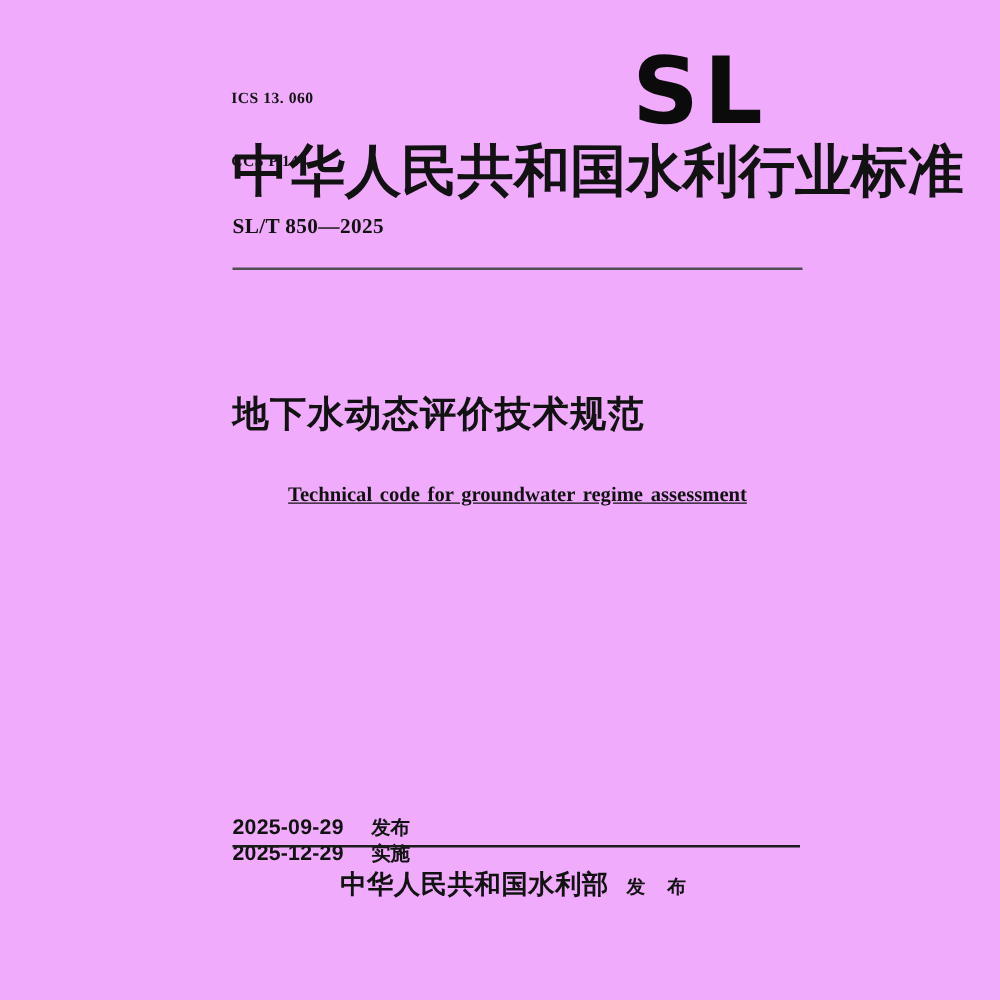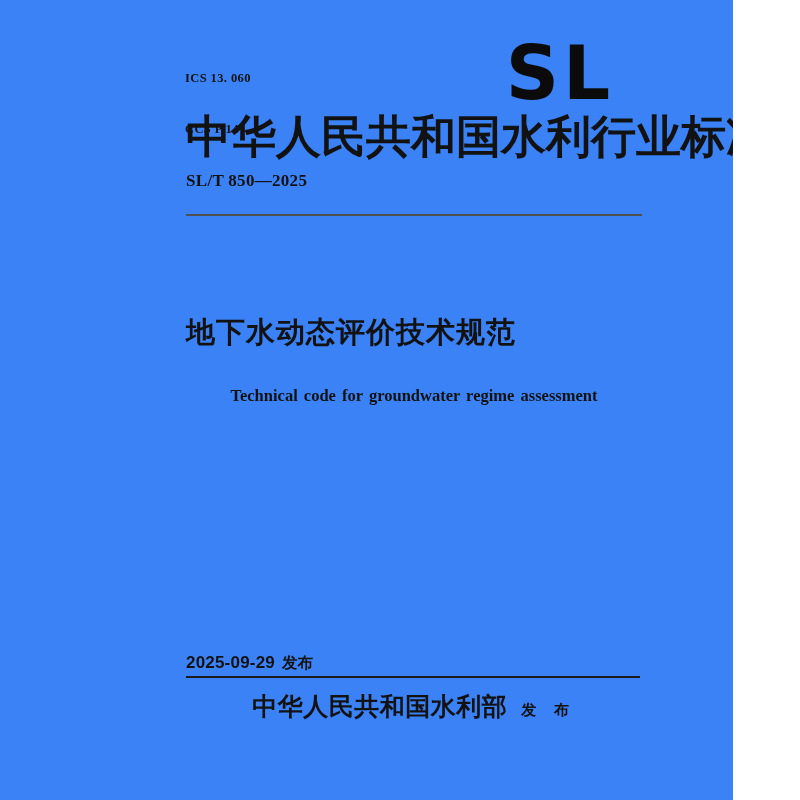--- a/index.html
+++ b/index.html
@@ -2,23 +2,23 @@
 <html><head>
 <meta charset="utf-8">
 <style>
   html, body {
     margin: 0;
     padding: 0;
     background: #ffffff;
   }
   #canvas {
     position: relative;
-    width: 733px;
+    width: 800px;
     height: 800px;
-    background: #3b82f6;
+    background: #f0abfc;
     overflow: hidden;
     color: #121212;
     font-family: "Liberation Serif", "DejaVu Serif", serif;
   }
   .abs { position: absolute; }
 
   .ics-block {
     left: 185px;
     top: 36px;
     font-size: 12.5px;
@@ -90,63 +90,65 @@
   .title-en {
     left: 146px;
     top: 385px;
     width: 536px;
     text-align: center;
     font-size: 16.5px;
     font-weight: bold;
     line-height: 22px;
     word-spacing: 2px;
     font-family: "Liberation Serif", "DejaVu Serif", serif;
+    text-decoration: underline;
   }
 
   .dates-row {
     left: 186px;
     top: 652px;
     width: 456px;
     height: 22px;
     display: flex;
     justify-content: space-between;
-    align-items: center;
+    align-items: flex-start;
+    flex-direction: column;
   }
   .date-group { display: inline-flex; align-items: baseline; }
   .date-num {
     font-size: 17px;
     font-weight: bold;
     font-family: "Liberation Sans", "DejaVu Sans", sans-serif;
     letter-spacing: 0.2px;
   }
   .date-label {
     font-size: 15.5px;
     font-weight: bold;
-    margin-left: 7px;
+    margin-left: 22px;
     font-family: "Liberation Sans", "DejaVu Sans", sans-serif;
   }
 
   .rule-bottom {
     left: 186px;
     top: 676px;
     width: 454px;
     height: 2px;
     background: #1c1c1c;
   }
 
   .publisher-row {
     left: 186px;
     top: 690px;
     width: 456px;
     display: flex;
     justify-content: center;
     align-items: baseline;
   }
   .publisher-name {
-    font-size: 25px;
+    font-size: 21px;
     font-weight: bold;
     letter-spacing: 0.5px;
     line-height: 34px;
     white-space: nowrap;
     font-family: "Liberation Serif", "DejaVu Serif", serif;
   }
   .publisher-action {
     font-size: 15px;
     font-weight: bold;
     letter-spacing: 7px;
@@ -175,20 +177,24 @@
 
   <div class="abs title-zh">地下水动态评价技术规范</div>
 
   <div class="abs title-en">Technical code for groundwater regime assessment</div>
 
   <div class="abs dates-row">
     <div class="date-group">
       <span class="date-num">2025-09-29</span>
       <span class="date-label">发布</span>
     </div>
+    <div class="date-group">
+      <span class="date-num">2025-12-29</span>
+      <span class="date-label">实施</span>
+    </div>
   </div>
 
   <div class="abs rule-bottom"></div>
 
   <div class="abs publisher-row">
     <span class="publisher-name">中华人民共和国水利部</span>
     <span class="publisher-action">发 布</span>
   </div>
 
 </div>

